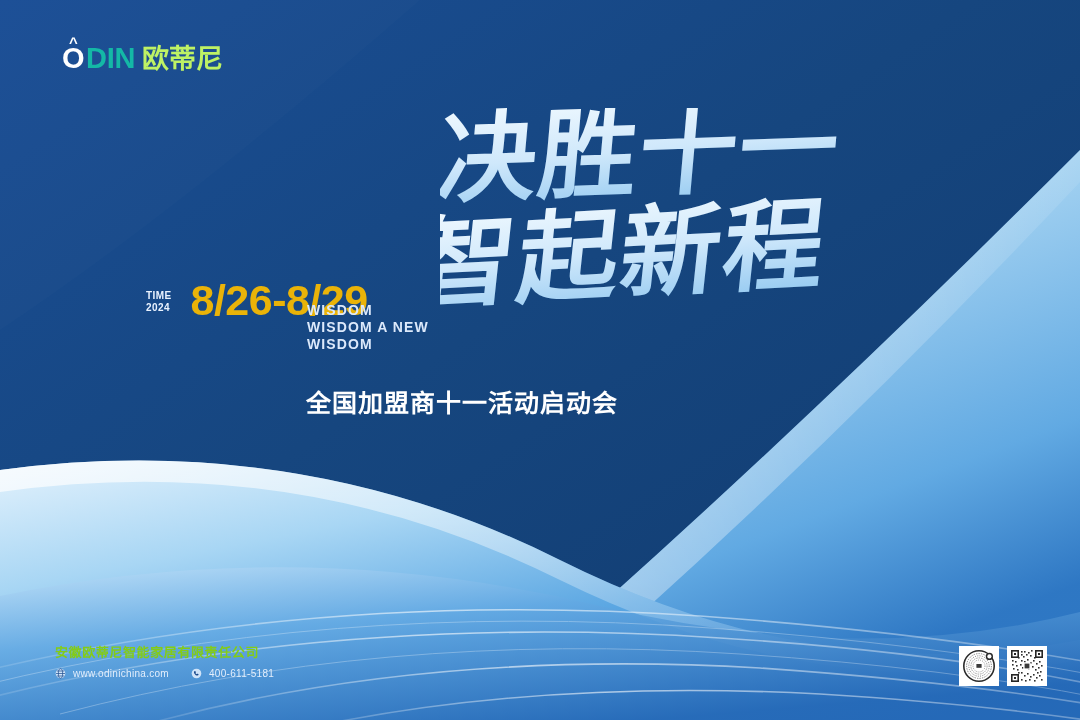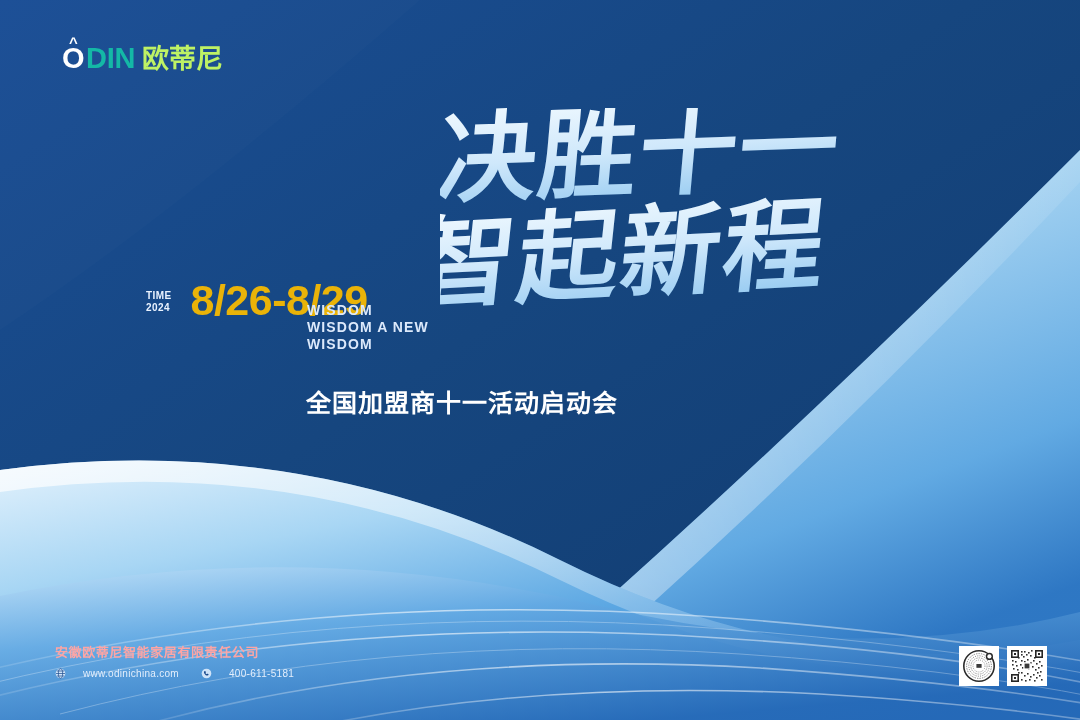--- a/index.html
+++ b/index.html
@@ -147,35 +147,35 @@
   
   .footer {
     position: absolute;
     left: 55px;
     top: 646px;
     z-index: 6;
   }
   .footer-company {
     font-size: 13px;
     font-weight: 700;
-    color: #fca5a5;
+    color: #84cc16;
     letter-spacing: 0.6px;
     line-height: 1;
     margin-bottom: 9px;
     font-family: "DejaVu Sans", "Liberation Sans", sans-serif;
   }
   .footer-contacts {
     display: flex;
     align-items: center;
     gap: 22px;
   }
   .contact {
     display: flex;
     align-items: center;
-    gap: 17px;
+    gap: 7px;
   }
   .contact .ci { display: block; }
   .contact-text {
     font-size: 10px;
     font-weight: 400;
     color: #e3eefc;
     letter-spacing: 0.3px;
     line-height: 1;
   }
 

